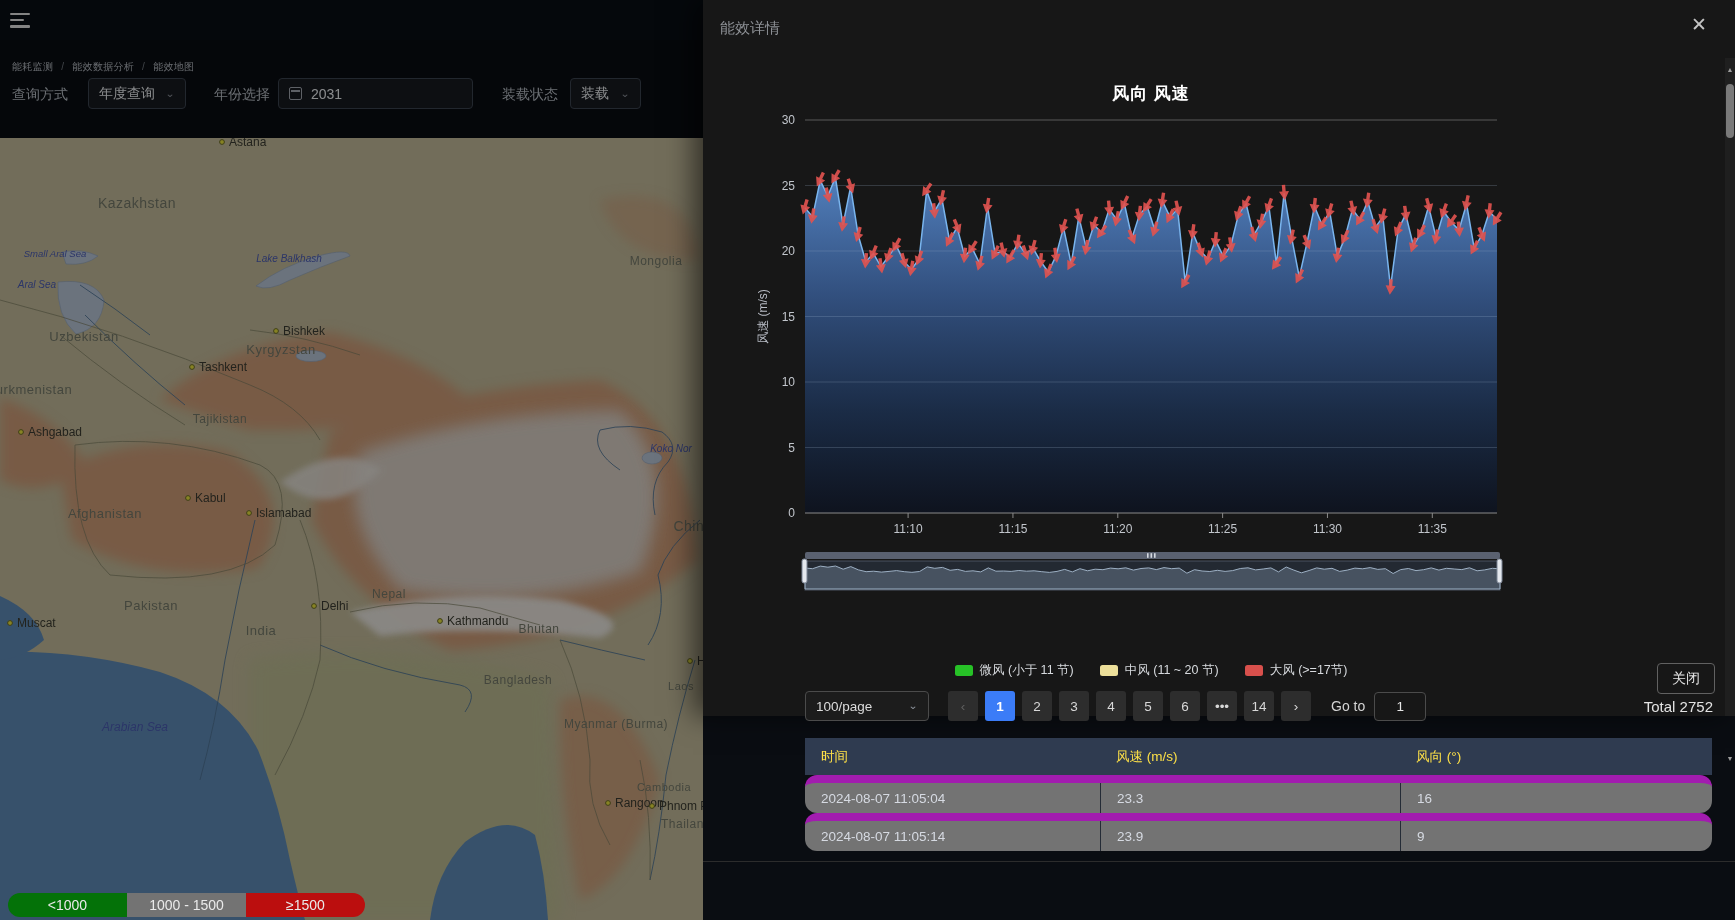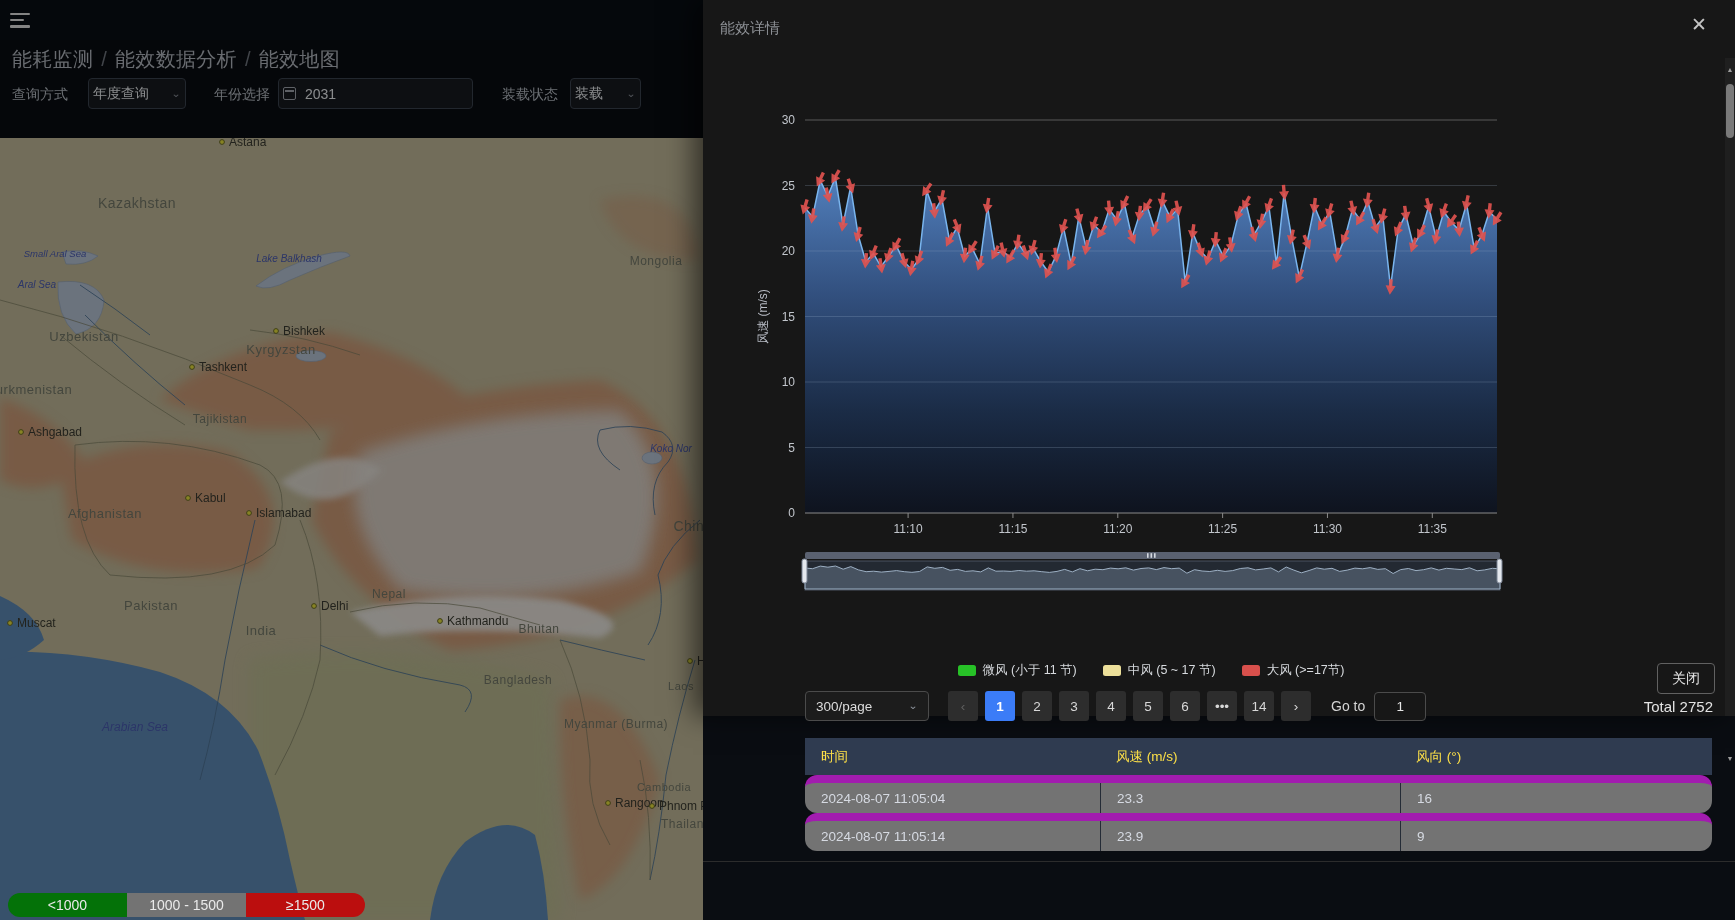--- a/index.html
+++ b/index.html
@@ -11,31 +11,31 @@
     color:#ddd;
   }
 
   
   .left-page { position:absolute; left:0; top:0; width:703px; height:920px; background:#0a0d12; }
   .topbar { position:absolute; left:0; top:0; width:100%; height:40px; background:#0a0e15; }
   .hamburger { position:absolute; left:10px; top:9px; width:22px; height:22px; cursor:pointer; }
   .hamburger .bar { height:2.6px; background:#e3e3e3; margin:3.6px 0; border-radius:1px; }
   .hamburger .bar.b1 { width:20px; } .hamburger .bar.b2 { width:14px; } .hamburger .bar.b3 { width:20px; }
 
-  .breadcrumb { position:absolute; left:12px; top:46px; font-size:20px; color:#b9bec6; letter-spacing:.3px; }
+  .breadcrumb { position:absolute; left:12px; top:60px; font-size:10px; color:#b9bec6; letter-spacing:.3px; }
   .breadcrumb .crumb { color:#b4b9c1; cursor:pointer; }
   .breadcrumb .sep { color:#70767f; margin:0 8px; }
 
   .filter-bar { position:absolute; left:0; top:78px; width:703px; height:36px; }
   .f-label { position:absolute; top:0; line-height:32px; font-size:14px; color:#b9bfc7; }
   .f-box {
     position:absolute; top:0; height:31px;
     background:rgba(255,255,255,0.055);
     border:1px solid #3c4450; border-radius:4px;
-    display:flex; align-items:center; padding:0 4px;
+    display:flex; align-items:center; padding:0 10px;
     color:#eceff2; font-size:14px; cursor:pointer;
   }
   .chev { margin-left:auto; font-size:12px; color:#8b919a; transform:scaleY(.85); }
   .cal-icon { width:13px; height:13px; border:1.5px solid #a2a8b0; border-radius:2px; position:relative; margin-right:9px; flex:none; }
   .cal-icon::before { content:''; position:absolute; top:2px; left:1px; right:1px; height:1.5px; background:#a2a8b0; }
 
   .map-wrap { position:absolute; left:0; top:138px; width:703px; height:782px; cursor:grab; }
   .map-wrap svg { display:block; }
 
   .dim-overlay { position:absolute; left:0; top:0; width:703px; height:920px; background:rgba(0,0,0,0.42); z-index:5; pointer-events:none; }
@@ -239,20 +239,21 @@
 <div class="map-scale-legend" id="map-scale-legend">
     <div class="seg" style="background: rgb(4, 114, 8);">&lt;1000</div>
     <div class="seg" style="background: #737373;">1000 - 1500</div>
     <div class="seg" style="background: rgb(187, 14, 14);">≥1500</div>
   </div>
 
 <div class="drawer">
   <div class="drawer-title">能效详情</div>
   <div class="drawer-close">✕</div>
 
+  <div class="chart-title">风向 风速</div>
   <svg id="wind-chart" width="1022" height="500" viewBox="0 0 1022 500">
       <defs>
         <linearGradient id="ag" x1="0" y1="0" x2="0" y2="1">
           <stop offset="0%" stop-color="#5484c4" stop-opacity="0.95"></stop>
           <stop offset="35%" stop-color="#35568a" stop-opacity="0.9"></stop>
           <stop offset="70%" stop-color="#1b2f4e" stop-opacity="0.85"></stop>
           <stop offset="100%" stop-color="#0c1220" stop-opacity="0.8"></stop>
         </linearGradient>
       </defs>
       <path d="M102,453 L102.0,147.8 L109.6,156.9 L117.2,120.3 L124.8,136.0 L132.4,117.6 L140.0,164.8 L147.6,126.8 L155.2,175.3 L162.8,201.5 L170.4,193.6 L178.0,206.7 L185.6,196.2 L193.3,185.8 L200.9,201.5 L208.5,209.3 L216.1,198.9 L223.7,130.7 L231.3,151.7 L238.9,138.6 L246.5,180.5 L254.1,167.4 L261.7,196.2 L269.3,188.4 L276.9,204.1 L284.5,146.5 L292.1,193.6 L299.7,191.0 L307.3,197.5 L314.9,183.1 L322.5,193.6 L330.1,188.4 L337.7,201.5 L345.3,212.0 L352.9,196.2 L360.5,167.4 L368.2,204.1 L375.8,156.9 L383.4,188.4 L391.0,164.8 L398.6,172.7 L406.2,149.1 L413.8,159.6 L421.4,143.8 L429.0,177.9 L436.6,154.3 L444.2,146.5 L451.8,170.0 L459.4,141.2 L467.0,156.9 L474.6,149.1 L482.2,222.4 L489.8,172.7 L497.4,191.0 L505.0,198.9 L512.6,180.5 L520.2,196.2 L527.8,185.8 L535.5,154.3 L543.1,143.8 L550.7,175.3 L558.3,162.2 L565.9,146.5 L573.5,204.1 L581.1,133.4 L588.7,177.9 L596.3,217.2 L603.9,183.1 L611.5,146.5 L619.1,164.8 L626.7,151.7 L634.3,196.2 L641.9,177.9 L649.5,149.1 L657.1,159.6 L664.7,141.2 L672.3,167.4 L679.9,156.9 L687.5,227.7 L695.1,170.0 L702.7,154.3 L710.4,185.8 L718.0,172.7 L725.6,146.5 L733.2,177.9 L740.8,151.7 L748.4,162.2 L756.0,170.0 L763.6,143.8 L771.2,188.4 L778.8,175.3 L786.4,151.7 L794.0,159.6 L794,453 Z" fill="url(#ag)"></path>
@@ -392,31 +393,31 @@
       <rect x="794" y="8" width="5" height="24" rx="2" fill="#e4e8ee" stroke="#7b8494"></rect>
     </svg>
 
   <div class="chart-legend" id="chart-legend">
       <div class="cl-item">
         <span class="cl-swatch" style="background: rgb(39, 194, 39);"></span>
         <span>微风 (小于 11 节)</span>
       </div>
       <div class="cl-item">
         <span class="cl-swatch" style="background: rgb(236, 223, 154);"></span>
-        <span>中风 (5 ~ 17 节)</span>
+        <span>中风 (11 ~ 20 节)</span>
       </div>
       <div class="cl-item">
         <span class="cl-swatch" style="background: rgb(216, 80, 76);"></span>
         <span>大风 (&gt;=17节)</span>
       </div>
     </div>
 
   <div class="pager">
     <div class="pg-size">
-      <span>300/page</span>
+      <span>100/page</span>
       <span class="chev">⌄</span>
     </div>
     <div class="pg-btn prev">‹</div>
     <div id="pages">
         <div class="pg-btn active">1</div>
         <div class="pg-btn">2</div>
         <div class="pg-btn">3</div>
         <div class="pg-btn">4</div>
         <div class="pg-btn">5</div>
         <div class="pg-btn">6</div>

